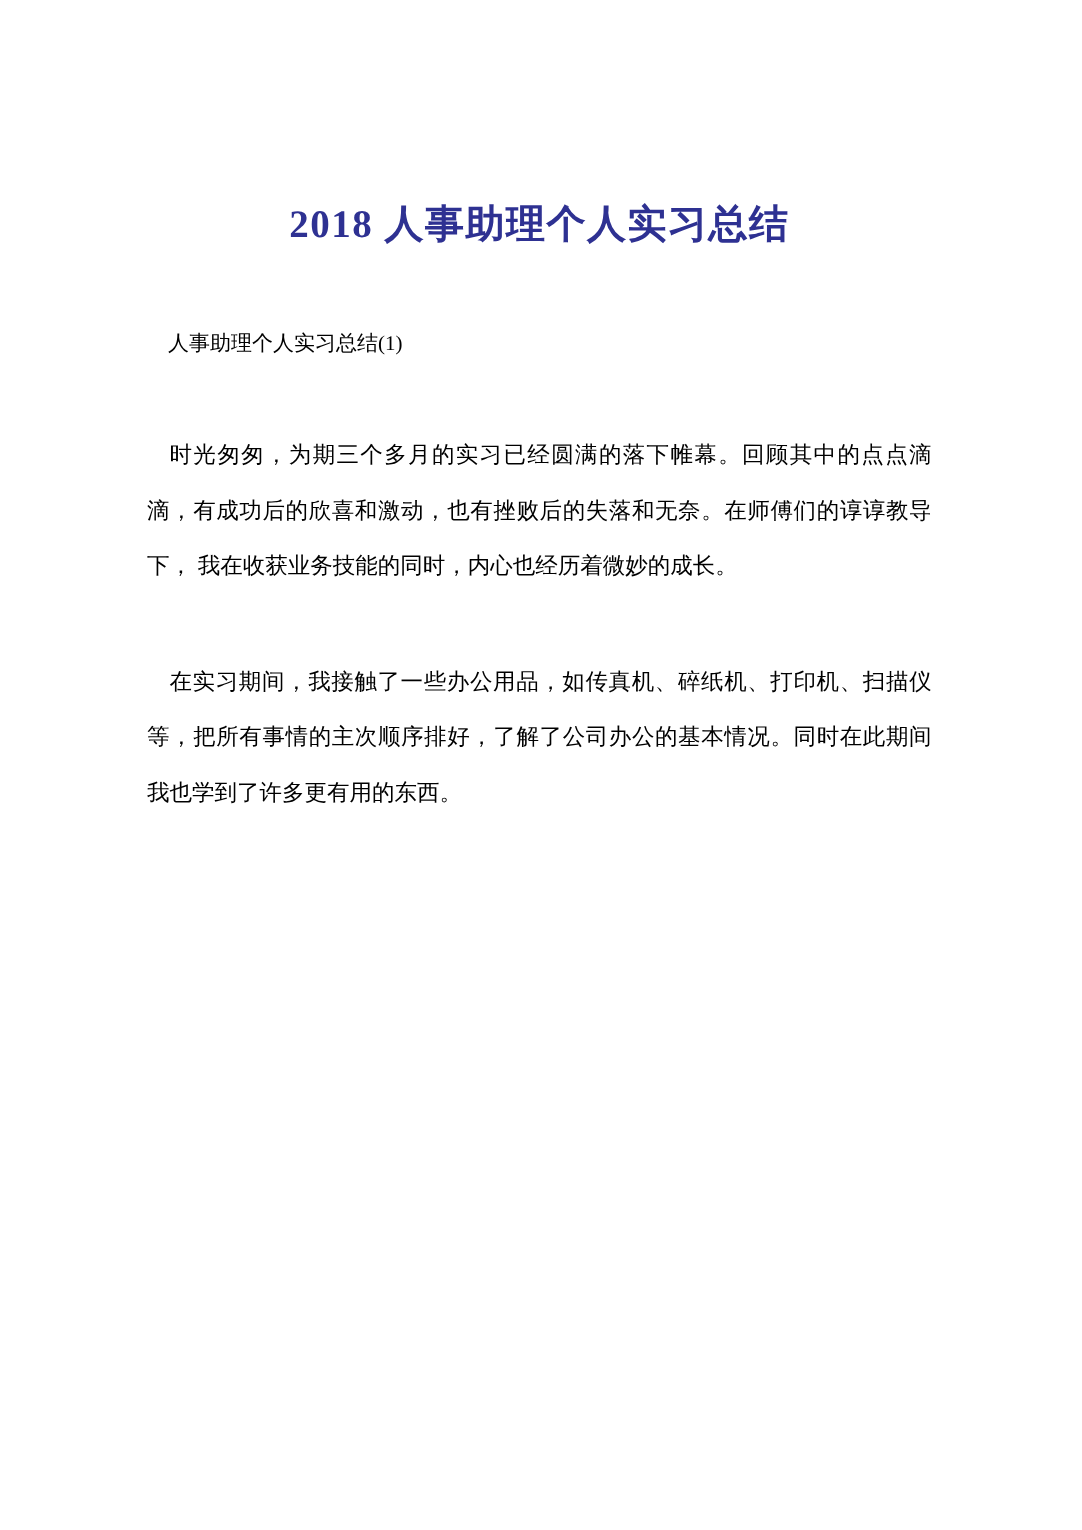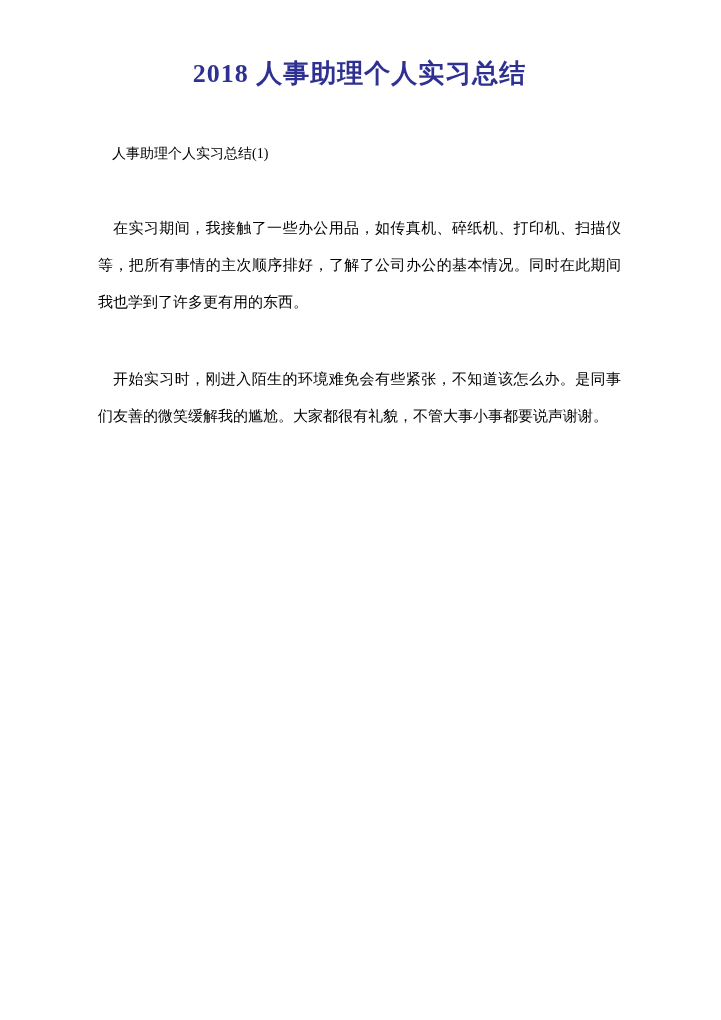--- a/index.html
+++ b/index.html
@@ -11,23 +11,24 @@
     height: 1020px;
     background: #ffffff;
     color: #000000;
     font-family: "Liberation Serif", "DejaVu Serif", serif;
     overflow: hidden;
   }
   .page {
     box-sizing: border-box;
     width: 721px;
     height: 923px;
-    padding: 57px 100px 30px 98px;
+    padding: 85px 100px 30px 98px;
     background: #ffffff;
     overflow: hidden;
+    margin-top: 48px;
   }
   .doc-title {
     margin: 0 0 44px 0;
     font-size: 26px;
     line-height: 34px;
     font-weight: bold;
     text-align: center;
     letter-spacing: 1px;
     white-space: nowrap;
   }
@@ -46,16 +47,16 @@
     text-justify: inter-ideograph;
   }
 </style>
 </head>
 <body style="background: rgb(255, 255, 255); color: rgb(0, 0, 0);">
 
 <div class="page">
   <h1 class="doc-title" style="color: rgb(46, 49, 146);">2018 人事助理个人实习总结</h1>
   <p class="doc-subtitle">人事助理个人实习总结(1)</p>
   <div id="doc-body">
+      <p class="para">时光匆匆，为期三个多月的实习已经圆满的落下帷幕。回顾其中的点点滴滴，有成功后的欣喜和激动，也有挫败后的失落和无奈。在师傅们的谆谆教导下， 我在收获业务技能的同时，内心也经历着微妙的成长。</p>
       <p class="para">在实习期间，我接触了一些办公用品，如传真机、碎纸机、打印机、扫描仪等，把所有事情的主次顺序排好，了解了公司办公的基本情况。同时在此期间我也学到了许多更有用的东西。</p>
-      <p class="para">开始实习时，刚进入陌生的环境难免会有些紧张，不知道该怎么办。是同事们友善的微笑缓解我的尴尬。大家都很有礼貌，不管大事小事都要说声谢谢。</p>
     </div>
 </div>
 
 </body></html>

